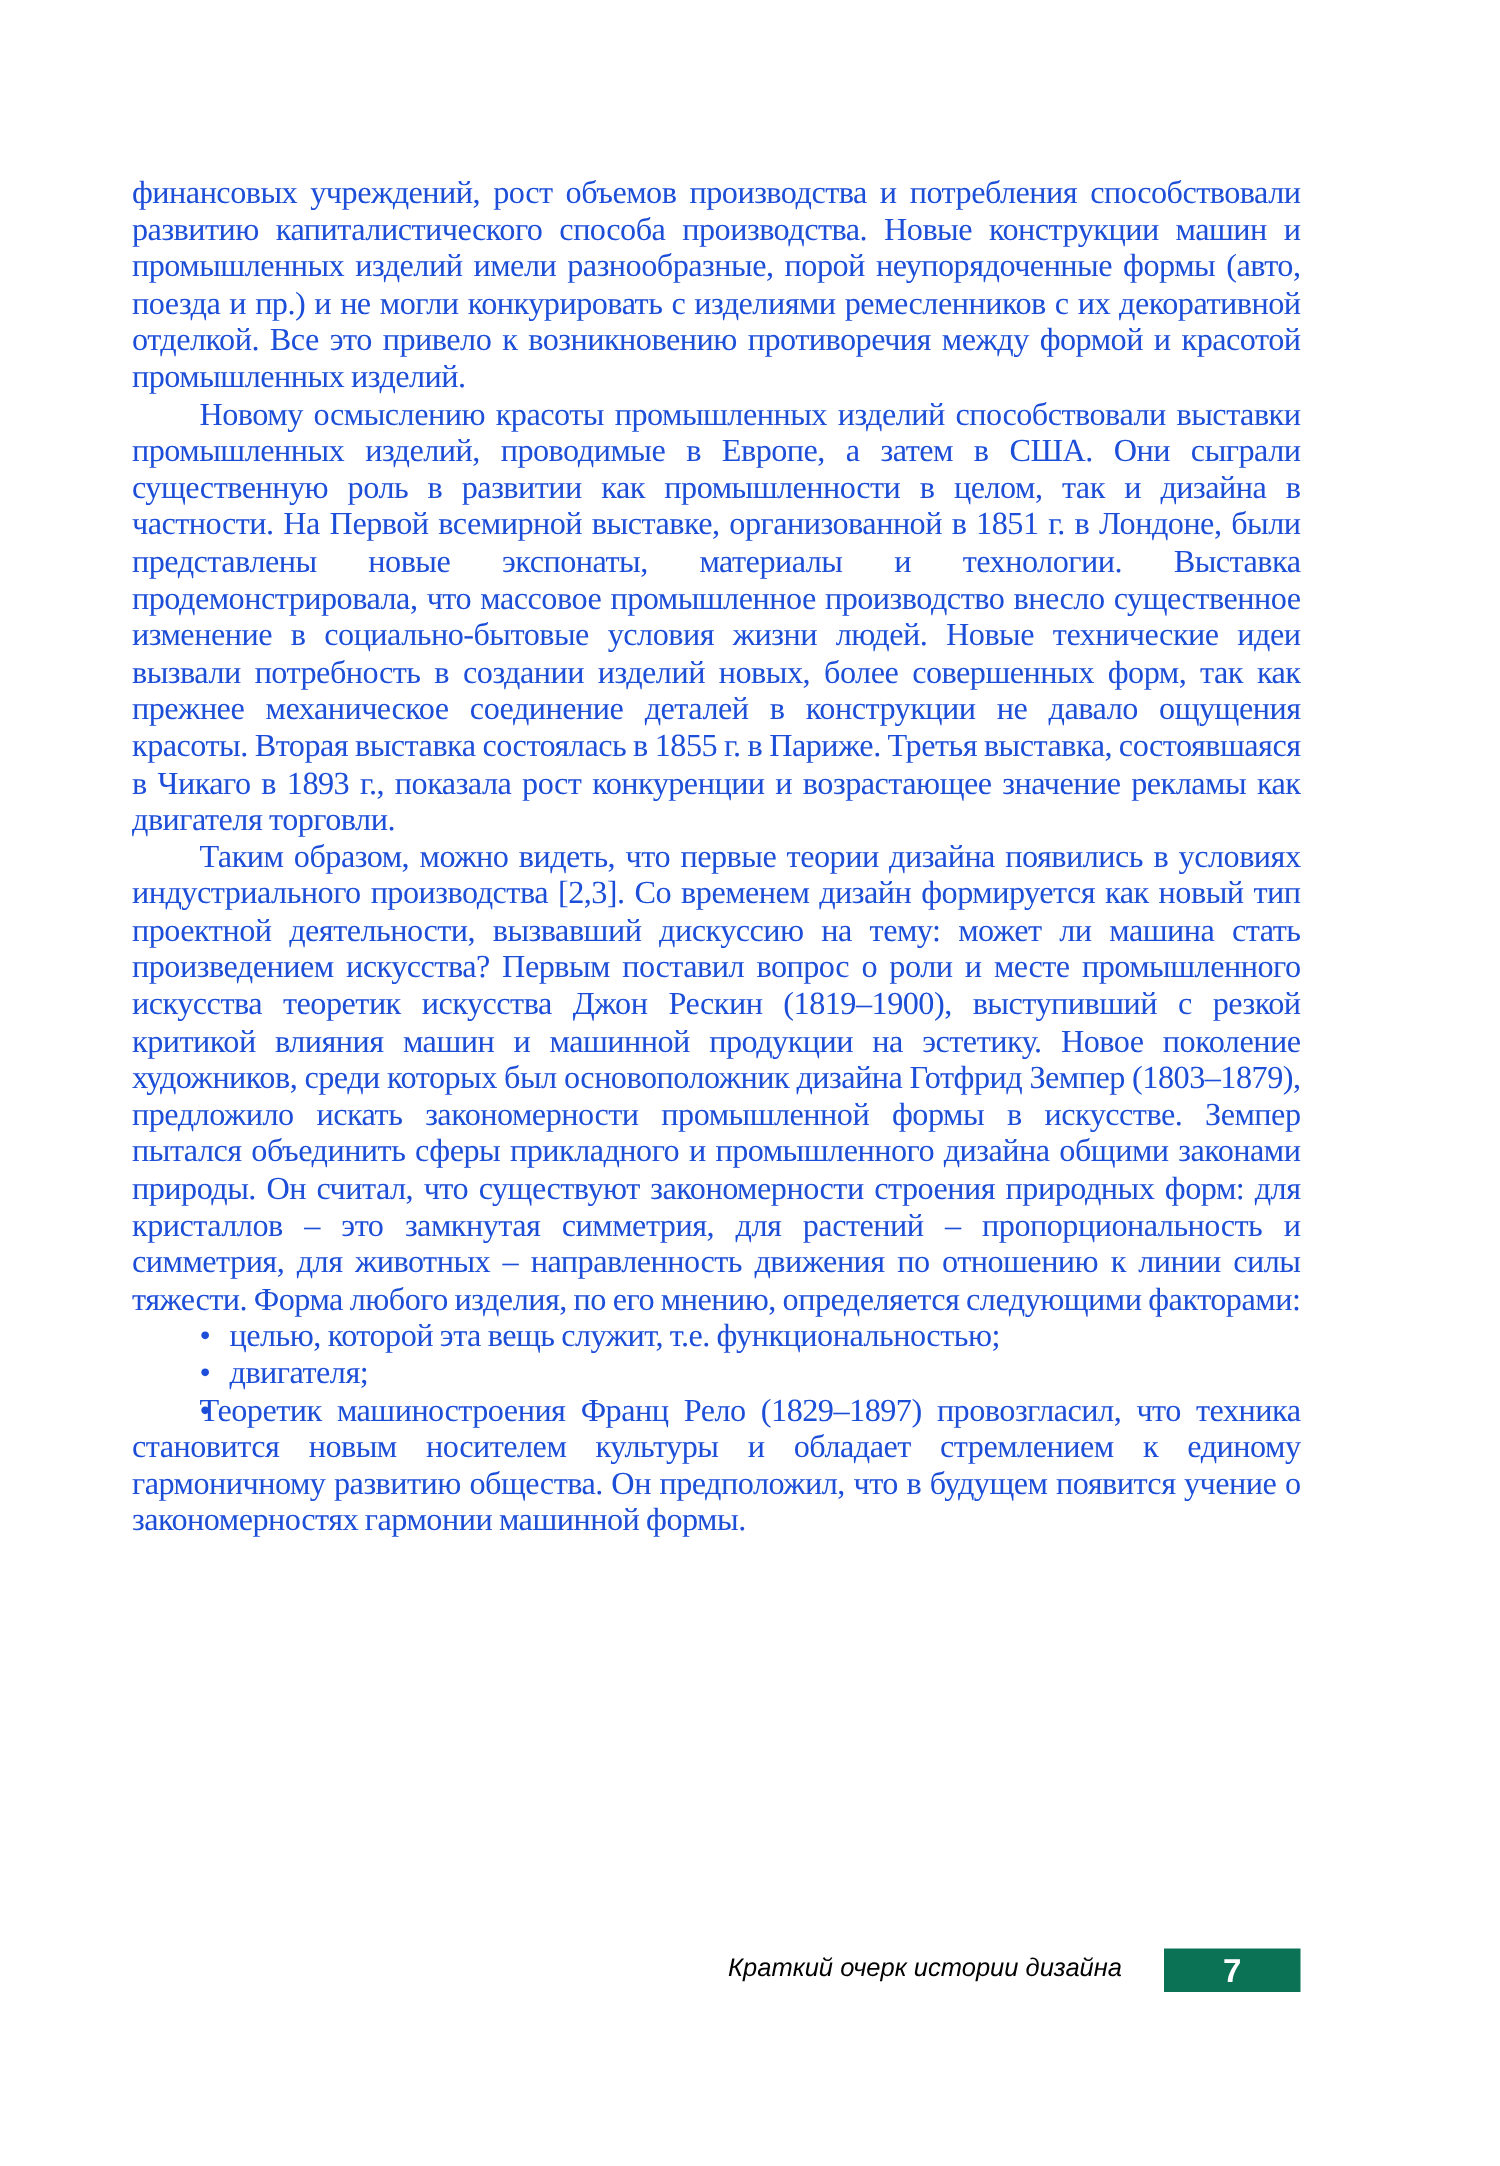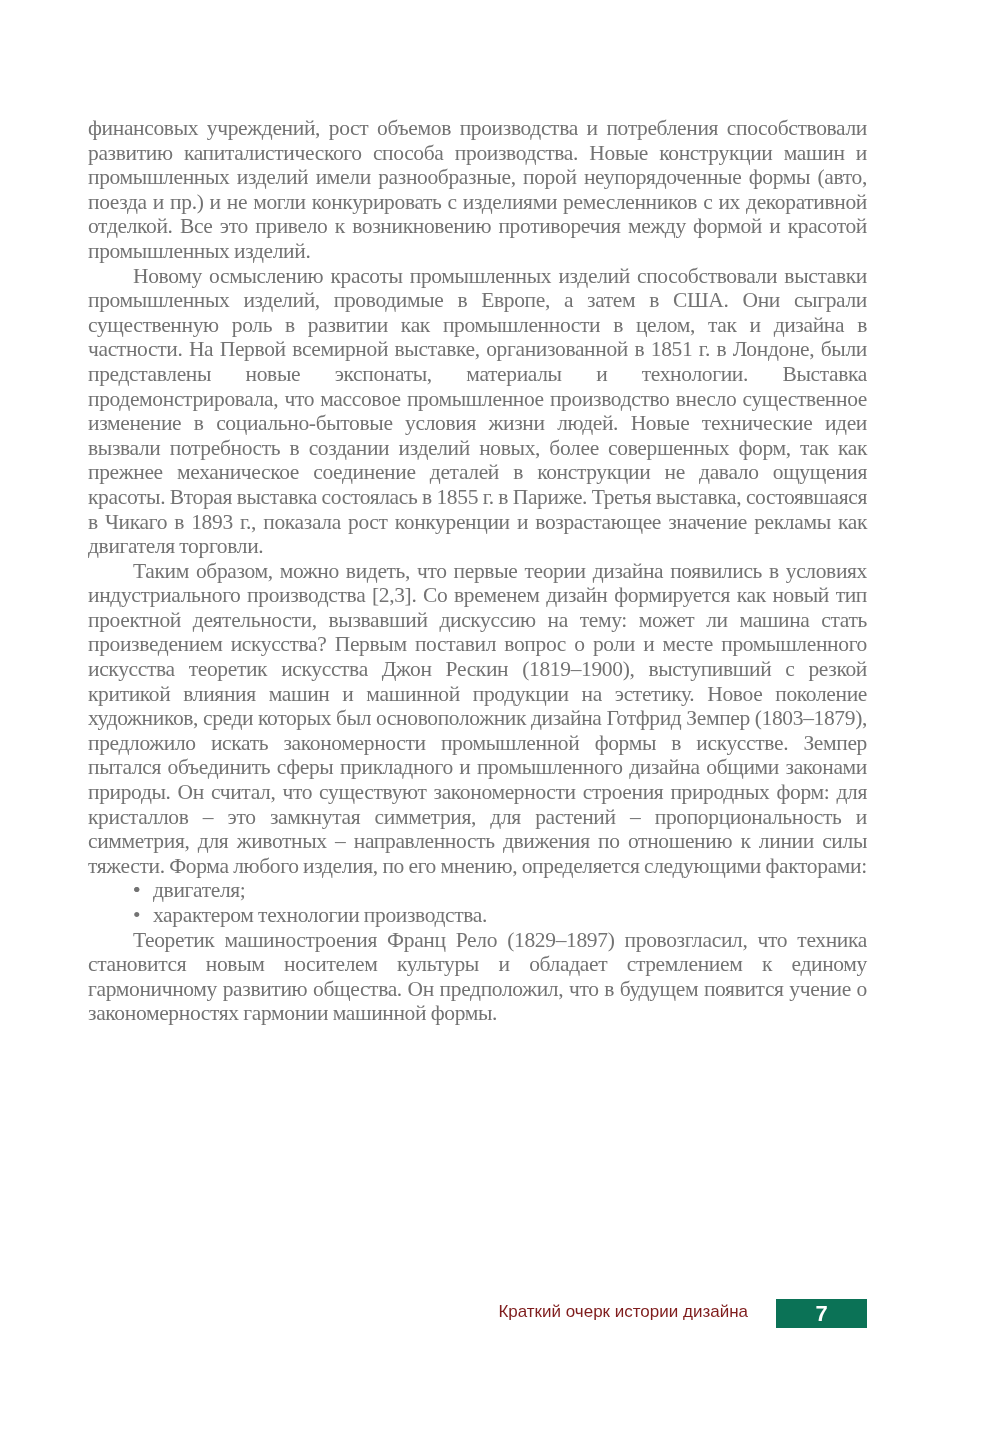--- a/index.html
+++ b/index.html
@@ -14,21 +14,21 @@
       overflow: hidden;
     }
     .page-body {
       position: absolute;
       left: 88px;
       top: 116px;
       width: 779px;
       font-family: "Liberation Serif", "DejaVu Serif", serif;
       font-size: 21.5px;
       line-height: 24.6px;
-      color: #737373;
+      color: #1d4ed8;
       text-align: justify;
       letter-spacing: -0.35px;
       word-spacing: -0.5px;
     }
     .page-body p {
       margin: 0;
       text-indent: 0;
       hyphens: manual;
     }
     .page-body p.indent {
@@ -55,22 +55,23 @@
       top: 1299px;
       width: 1000px;
       height: 30px;
     }
     .footer-title {
       position: absolute;
       right: 252px;
       top: 3px;
       font-family: "Liberation Sans", "DejaVu Sans", sans-serif;
       font-size: 17px;
-      color: #7f1d1d;
+      color: #000000;
       white-space: nowrap;
+      font-style: italic;
     }
     .page-number-box {
       position: absolute;
       left: 776px;
       top: 0;
       width: 91px;
       height: 29px;
       background: #0b7256;
       color: #ffffff;
       font-family: "Liberation Sans", "DejaVu Sans", sans-serif;
@@ -83,28 +84,28 @@
 </head>
 <body>
 
 <div class="page-body">
   <p>финансовых учреждений, рост объемов производства и потребления способ­ствовали развитию капиталистического способа производства. Новые кон­струкции машин и промышленных изделий имели разнообразные, порой неупорядоченные формы (авто, поезда и пр.) и не могли конкурировать с из­делиями ремесленников с их декоративной отделкой. Все это привело к воз­никновению противоречия между формой и красотой промышленных изделий.</p>
   <p class="indent">Новому осмыслению красоты промышленных изделий способствовали выставки промышленных изделий, проводимые в Европе, а затем в США. Они сыграли существенную роль в развитии как промышленности в целом, так и дизайна в частности. На Первой всемирной выставке, организованной в 1851 г. в Лондоне, были представлены новые экспонаты, материалы и технологии. Выставка продемонстрировала, что массовое промышленное производство внесло существенное изменение в социально-бытовые условия жизни людей. Новые технические идеи вызвали потребность в создании изделий новых, более совершенных форм, так как прежнее механическое соединение деталей в конструкции не давало ощущения красоты. Вторая выставка состоялась в 1855 г. в Париже. Третья выставка, состоявшаяся в Чикаго в 1893 г., показала рост конкуренции и возрастающее значение рекламы как двигателя торговли.</p>
   <p class="indent">Таким образом, можно видеть, что первые теории дизайна появились в условиях индустриального производства [2,3]. Со временем дизайн формиру­ется как новый тип проектной деятельности, вызвавший дискуссию на тему: может ли машина стать произведением искусства? Первым поставил вопрос о роли и месте промышленного искусства теоретик искусства Джон Рескин (1819–1900), выступивший с резкой критикой влияния машин и машинной продукции на эстетику. Новое поколение художников, среди которых был ос­новоположник дизайна Готфрид Земпер (1803–1879), предложило искать за­кономерности промышленной формы в искусстве. Земпер пытался объединить сферы прикладного и промышленного дизайна общими законами природы. Он считал, что существуют закономерности строения природных форм: для кристаллов – это замкнутая симметрия, для растений – пропорциональность и симметрия, для животных – направленность движения по отношению к ли­нии силы тяжести.  Форма любого изделия, по его мнению, определяется сле­дующими факторами:</p>
   <ul>
     <li>
       <span class="bullet">•</span>
+      <span>целью, которой эта вещь служит, т.е. функциональностью;</span>
     </li>
     <li>
       <span class="bullet">•</span>
       <span>двигателя;</span>
     </li>
     <li>
       <span class="bullet">•</span>
-      <span>характером технологии производства.</span>
     </li>
   </ul>
   <p class="indent">Теоретик машиностроения Франц Рело (1829–1897) провозгласил, что техника становится новым носителем культуры и обладает стремлением к единому гармоничному развитию общества. Он предположил, что в будущем появится учение о закономерностях гармонии машинной формы.</p>
 </div>
 
 <div class="footer">
   <span class="footer-title">Краткий очерк истории дизайна</span>
   <div class="page-number-box" style="background: rgb(11, 114, 86);">7</div>
 </div>
 

